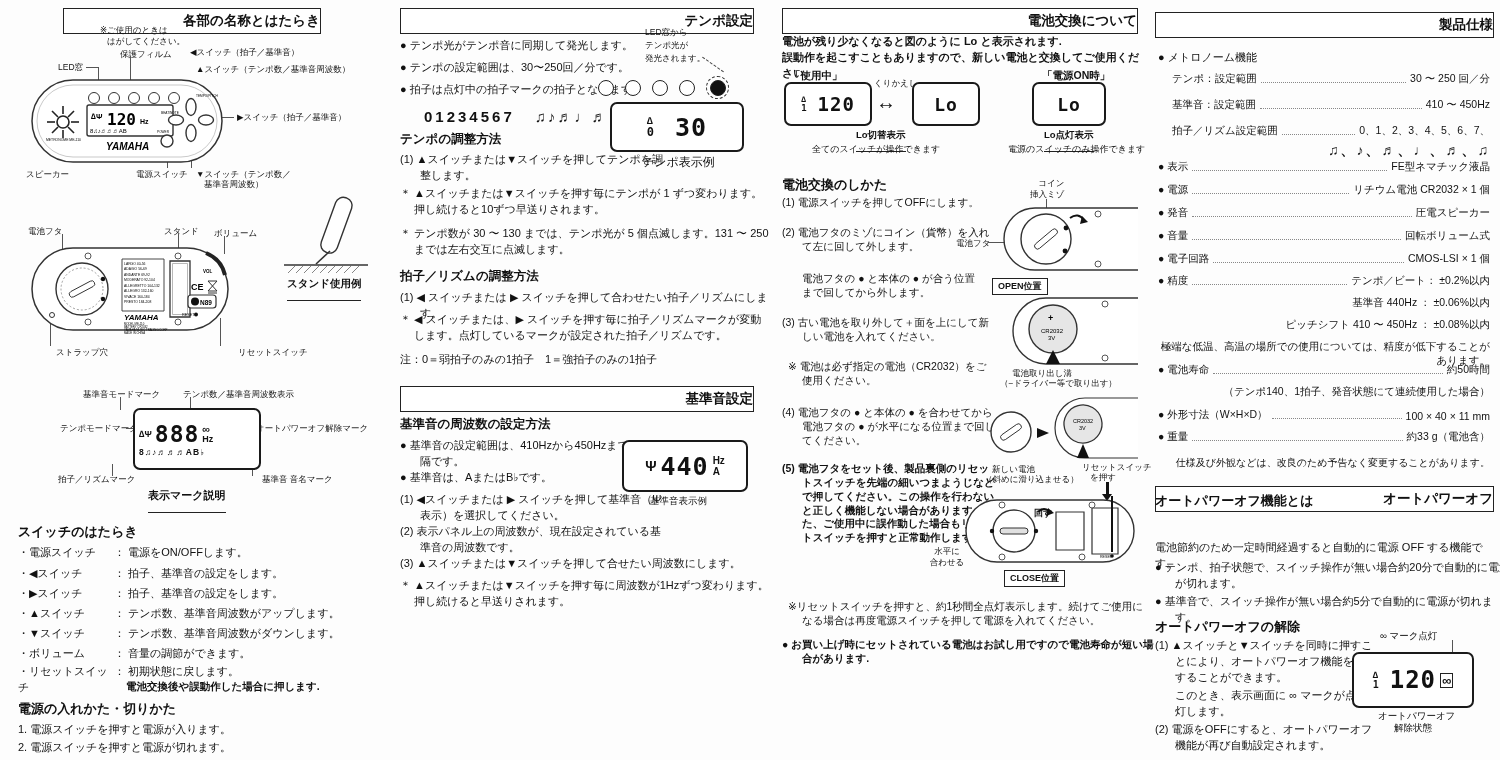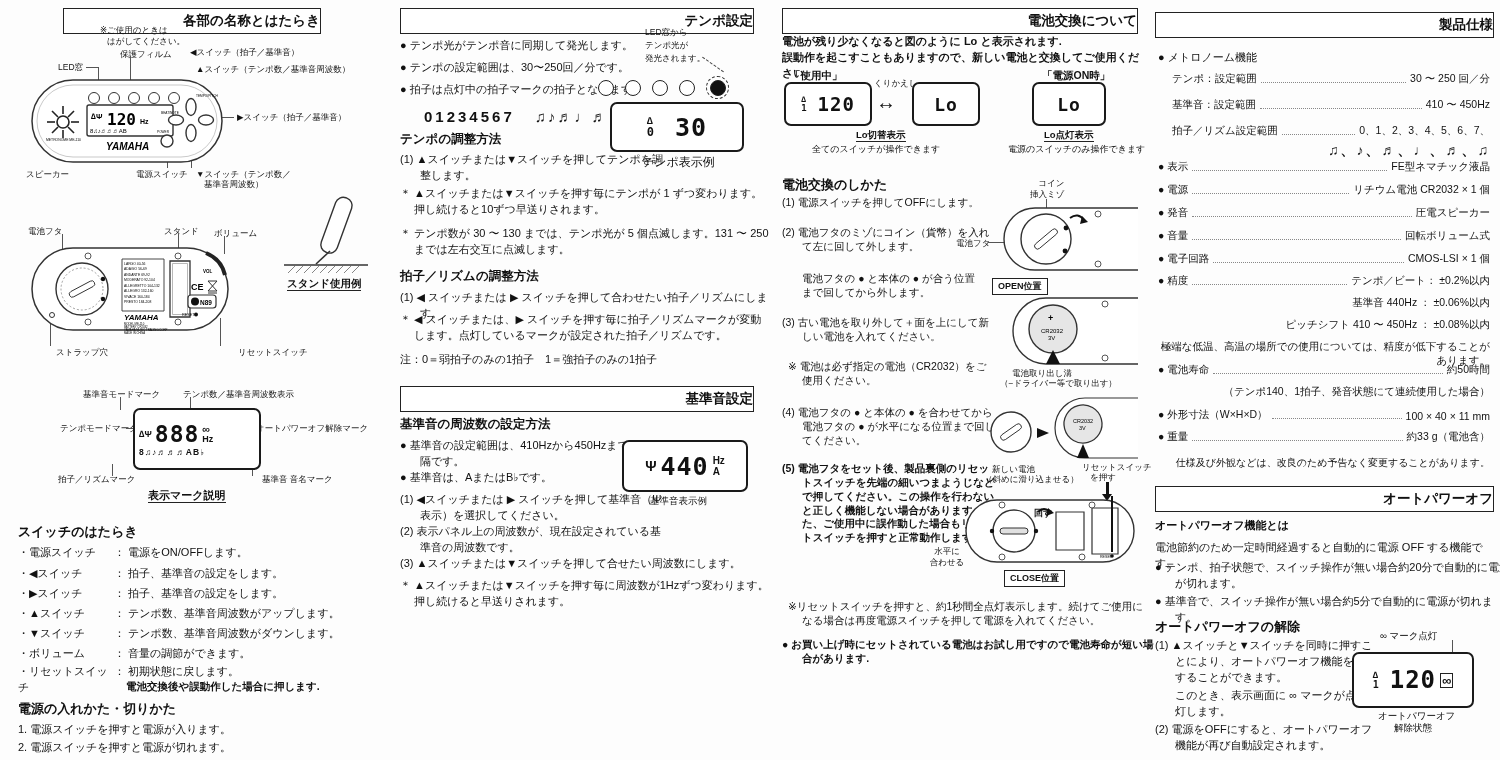--- a/index.html
+++ b/index.html
@@ -7,21 +7,21 @@
        font-family:"Liberation Sans","DejaVu Sans",sans-serif;overflow:hidden}
   .hdr{position:absolute;border:1.6px solid #222;background:#fff;text-align:right;
        font-weight:bold;font-size:13.5px;padding:3px 0}
   .t{position:absolute;font-size:11px;line-height:1.45}
   .st{position:absolute;font-size:10.5px;line-height:1.32}
   .s{position:absolute;font-size:8.5px;line-height:1.25}
   .h2{position:absolute;font-weight:bold;font-size:12.5px}
   .b{font-weight:bold}
   .hang{padding-left:20px;text-indent:-20px}
   .hang14{padding-left:14px;text-indent:-14px}
-  .ul{border-bottom:1px solid #222;padding-bottom:1px}
+  .ul{border-bottom:1px solid #222;padding-bottom:11px}
   .lcd{position:absolute;border:2px solid #1a1a1a;border-radius:7px;background:#fff;
        display:flex;align-items:center;justify-content:center;gap:4px}
   .seg{font-family:"DejaVu Sans Mono",monospace;font-weight:bold;letter-spacing:1px}
   .ln{position:absolute;background:#555}
   .cir{display:inline-block;border:1.6px solid #222;border-radius:50%;width:14px;height:14px;background:#fff}
   .fil{background:#111}
   .ring{display:inline-block;border:1.3px dashed #333;border-radius:50%;padding:2.5px;line-height:0}
   .dotrow{position:absolute;display:flex;align-items:flex-end;font-size:10.5px}
   .dots{flex:1;border-bottom:1.5px dotted #888;margin:0 4px 3px;height:1px}
   .ronly{position:absolute;text-align:right;font-size:10.5px}
@@ -463,21 +463,21 @@
     <span>100 × 40 × 11 mm</span>
   </div>
 <div class="dotrow" style="left:1158px;top:430px;width:332px">
     <span>● 重量</span>
     <span class="dots"></span>
     <span>約33 g（電池含）</span>
   </div>
 <div class="ronly" style="left:1158px;top:456px;width:332px;font-size:10px">仕様及び外観などは、改良のため予告なく変更することがあります。</div>
 
 <div class="hdr" style="left:1155px;top:486px;width:337px">オートパワーオフ</div>
-<div class="h2" style="left:1155px;top:518px;font-size:11px">オートパワーオフ機能とは</div>
+<div class="h2" style="left:1155px;top:492px;font-size:13px">オートパワーオフ機能とは</div>
 <div class="t" style="left:1155px;top:540px;width:340px">電池節約のため一定時間経過すると自動的に電源 OFF する機能です。</div>
 <div class="t hang" style="left:1155px;top:560px;width:338px">● テンポ、拍子状態で、スイッチ操作が無い場合約20分で自動的に電源が切れます。</div>
 <div class="t hang" style="left:1155px;top:594px;width:338px">● 基準音で、スイッチ操作が無い場合約5分で自動的に電源が切れます。</div>
 <div class="h2" style="left:1155px;top:618px;font-size:13px">オートパワーオフの解除</div>
 <div class="t hang" style="left:1155px;top:638px;width:202px">(1) ▲スイッチと▼スイッチを同時に押すことにより、オートパワーオフ機能を解除することができます。</div>
 <div class="t" style="left:1175px;top:688px;width:182px">このとき、表示画面に ∞ マークが点灯します。</div>
 <div class="t hang" style="left:1155px;top:722px;width:202px">(2) 電源をOFFにすると、オートパワーオフ機能が再び自動設定されます。</div>
 
 <div class="s" style="left:1380px;top:630px;font-size:9.5px;font-weight:normal">∞ マーク点灯</div>
 <div class="ln" style="left:1452px;top:640px;width:1px;height:14px"></div>

